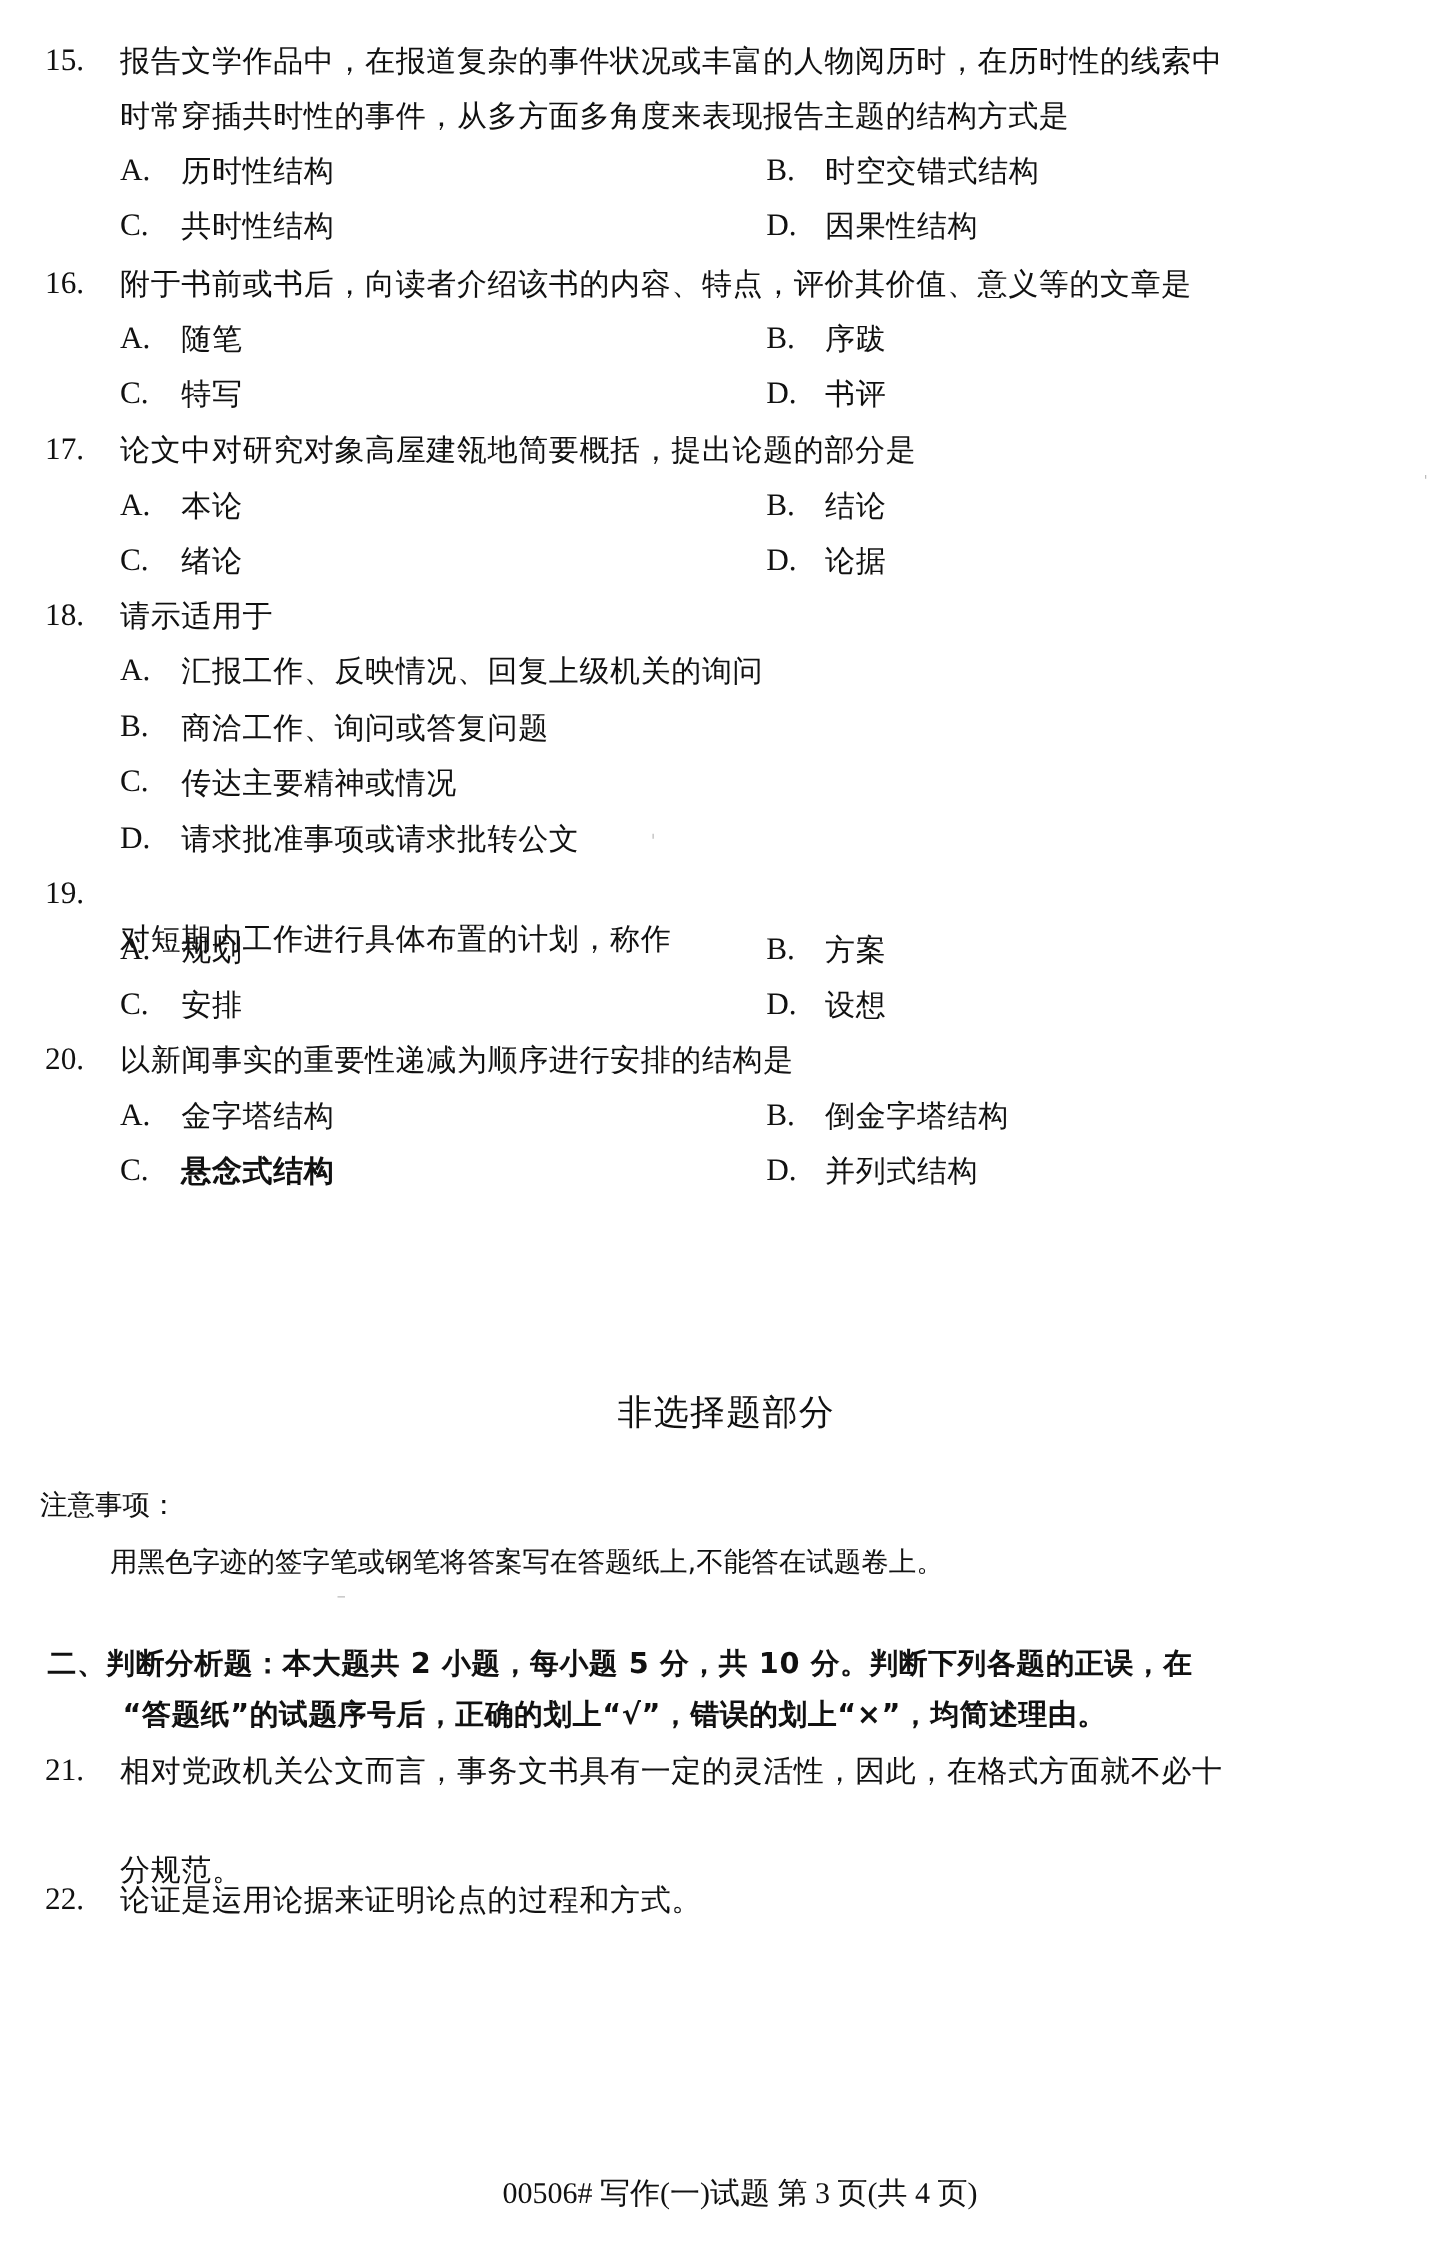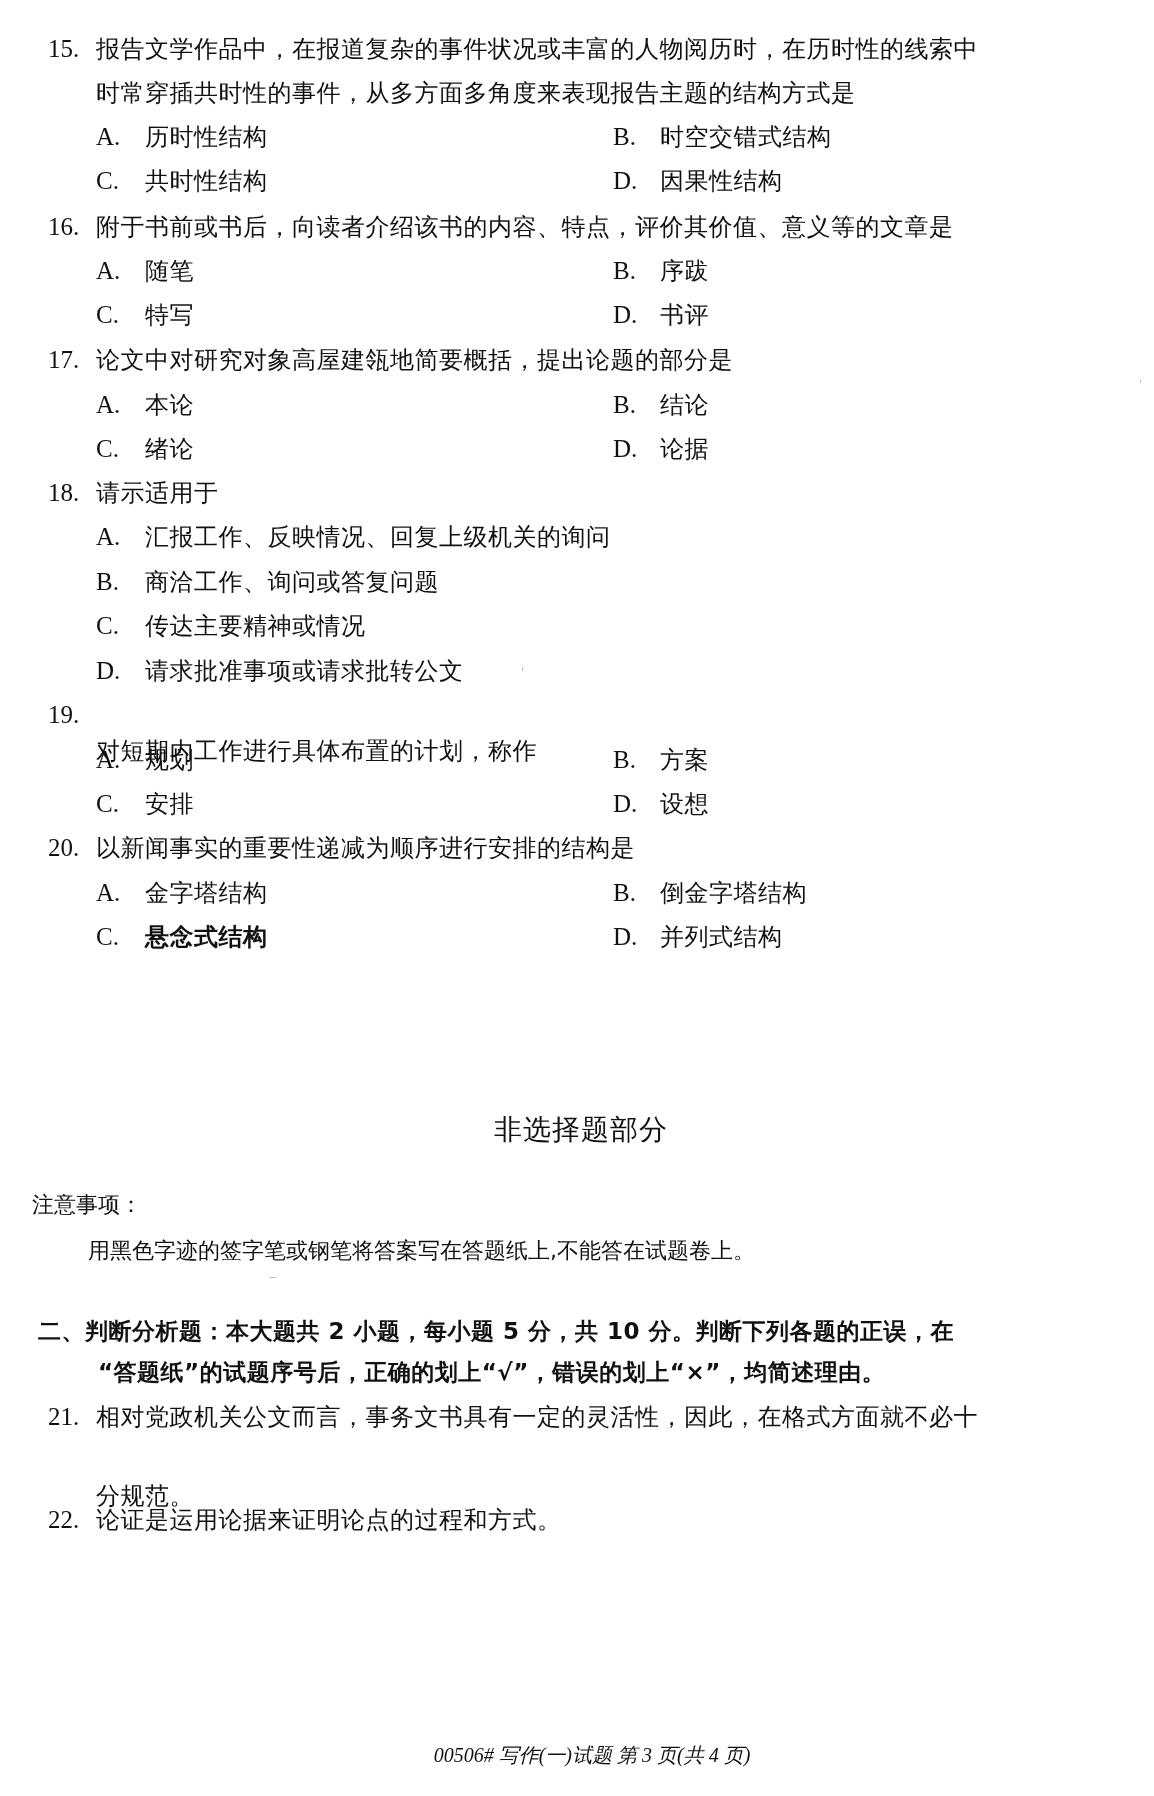--- a/index.html
+++ b/index.html
@@ -3,28 +3,28 @@
 <meta charset="utf-8">
 <style>
   html, body { margin: 0; padding: 0; background: #ffffff; }
   body {
     width: 1154px; height: 1796px; position: relative; overflow: hidden;
     font-family: "DejaVu Sans", "Liberation Sans", sans-serif;
     color: #111111;
   }
   .page { position: absolute; left: 0; top: 0; width: 1154px; height: 1796px; }
   .line { position: absolute; font-size: 24px; line-height: 30px; white-space: nowrap; letter-spacing: 0.5px; }
-  .num { position: absolute; font-family: "Liberation Serif", "DejaVu Serif", serif; font-size: 25px; line-height: 30px; margin-left: 12px; }
+  .num { position: absolute; font-family: "Liberation Serif", "DejaVu Serif", serif; font-size: 25px; line-height: 30px; }
   .opt-label { position: absolute; font-family: "Liberation Serif", "DejaVu Serif", serif; font-size: 25px; line-height: 30px; }
   .opt-text { position: absolute; font-size: 24px; line-height: 30px; white-space: nowrap; letter-spacing: 0.5px; }
   .section-title { position: absolute; left: 0; width: 1140px; text-align: center; top: 1112px; font-size: 28px; line-height: 36px; letter-spacing: 1px; padding-left: 22px; box-sizing: border-box; }
   .notice-head { position: absolute; left: 32px; top: 1190px; font-size: 22px; line-height: 30px; }
   .notice-body { position: absolute; left: 88px; top: 1236px; font-size: 22px; line-height: 30px; white-space: nowrap; }
   .bold { font-weight: bold; }
-  .footer { position: absolute; top: 1740px; left: 0; width: 1154px; text-align: center; font-family: "Liberation Serif", "DejaVu Serif", serif; font-size: 20px; line-height: 30px; padding-left: 30px; box-sizing: border-box; font-style: italic; }
+  .footer { position: absolute; top: 1740px; left: 0; width: 1154px; text-align: center; font-family: "Liberation Serif", "DejaVu Serif", serif; font-size: 24px; line-height: 30px; padding-left: 30px; box-sizing: border-box; }
   .dot { position: absolute; background: #bbbbbb; }
 </style>
 </head>
 <body>
 
 <div class="page">
 
   <div>
     <span class="num" style="left:36px; top:34px;">15.</span>
     <span class="line" style="left:96px; top:34px;">报告文学作品中，在报道复杂的事件状况或丰富的人物阅历时，在历时性的线索中</span>

